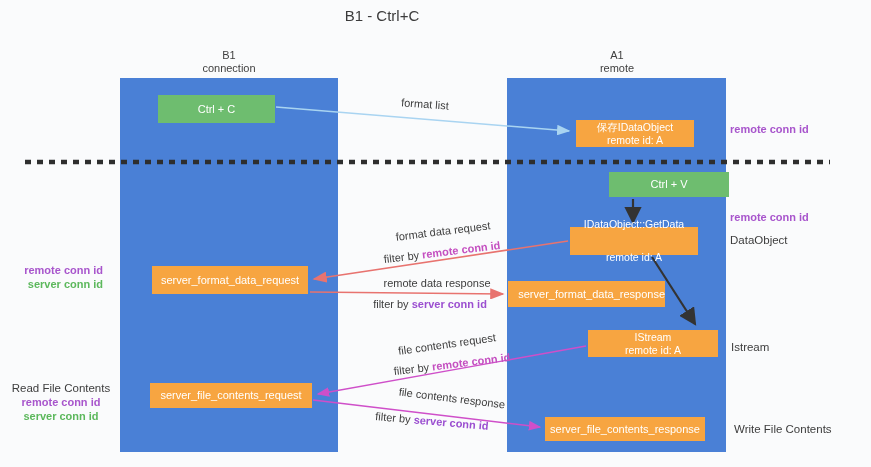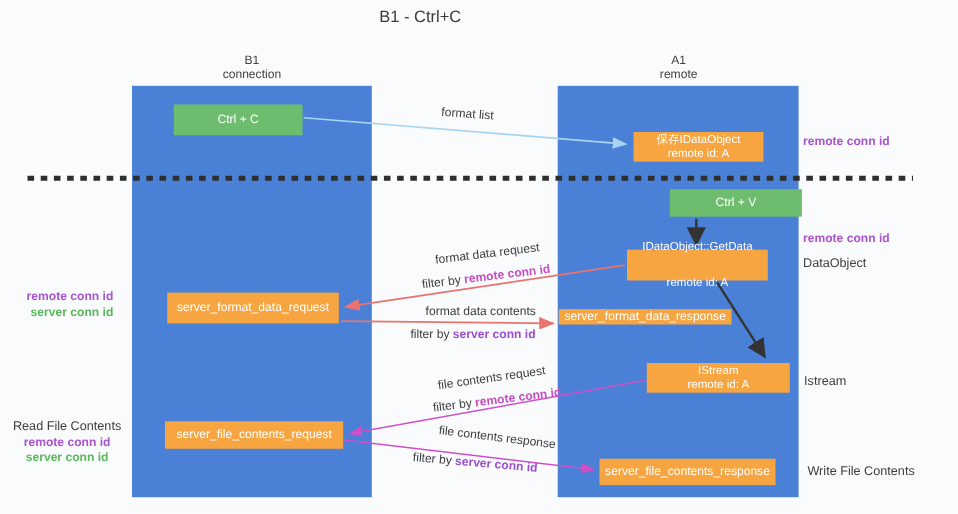--- a/index.html
+++ b/index.html
@@ -97,40 +97,40 @@
   <div class="node green" style="left:573px;top:172px;width:120px;height:25px;margin-left:36px;">
     <span>Ctrl + V</span>
   </div>
   <div class="node orange two-line" style="left:570px;top:227px;width:128px;height:28px;gap:20px;">
     <span>IDataObject::GetData</span>
     <span>remote id: A</span>
   </div>
   <div class="node orange" style="left:152px;top:266px;width:156px;height:28px;">
     <span>server_format_data_request</span>
   </div>
-  <div class="node orange" style="left:508px;top:281px;width:157px;height:14px;">
+  <div class="node orange" style="left:508px;top:281px;width:157px;height:26px;align-items:flex-end;">
     <span>server_format_data_response</span>
   </div>
   <div class="node orange two-line" style="left:588px;top:330px;width:130px;height:27px;">
     <span>IStream</span>
     <span>remote id: A</span>
   </div>
   <div class="node orange" style="left:545px;top:417px;width:160px;height:24px;">
     <span>server_file_contents_response</span>
   </div>
   <div class="node orange" style="left:150px;top:383px;width:162px;height:25px;">
     <span>server_file_contents_request</span>
   </div>
 
   <div class="arrow-label" style="left:425px;top:104px;transform:translate(-50%,-50%) rotate(4deg);">format list</div>
 
   <div class="arrow-label" style="left:443px;top:231px;transform:translate(-50%,-50%) rotate(-7deg);">format data request</div>
   <div class="arrow-label" style="left:442px;top:252px;transform:translate(-50%,-50%) rotate(-7deg);"><span>filter by </span><span class="key-magenta">remote conn id</span></div>
 
-  <div class="arrow-label" style="left:437px;top:283px;">format data contents</div>
+  <div class="arrow-label" style="left:437px;top:283px;">remote data response</div>
   <div class="arrow-label" style="left:430px;top:304px;"><span>filter by </span><span class="key-violet">server conn id</span></div>
 
   <div class="arrow-label" style="left:447px;top:344px;transform:translate(-50%,-50%) rotate(-8deg);">file contents request</div>
   <div class="arrow-label" style="left:452px;top:364px;transform:translate(-50%,-50%) rotate(-7deg);"><span>filter by </span><span class="key-magenta">remote conn id</span></div>
 
   <div class="arrow-label" style="left:452px;top:398px;transform:translate(-50%,-50%) rotate(7deg);">file contents response</div>
   <div class="arrow-label" style="left:432px;top:421px;transform:translate(-50%,-50%) rotate(5deg);"><span>filter by </span><span class="key-violet">server conn id</span></div>
 
   <div class="side-label purple" style="left:730px;top:123px;">remote conn id</div>
   <div class="side-label purple" style="left:730px;top:211px;">remote conn id</div>

